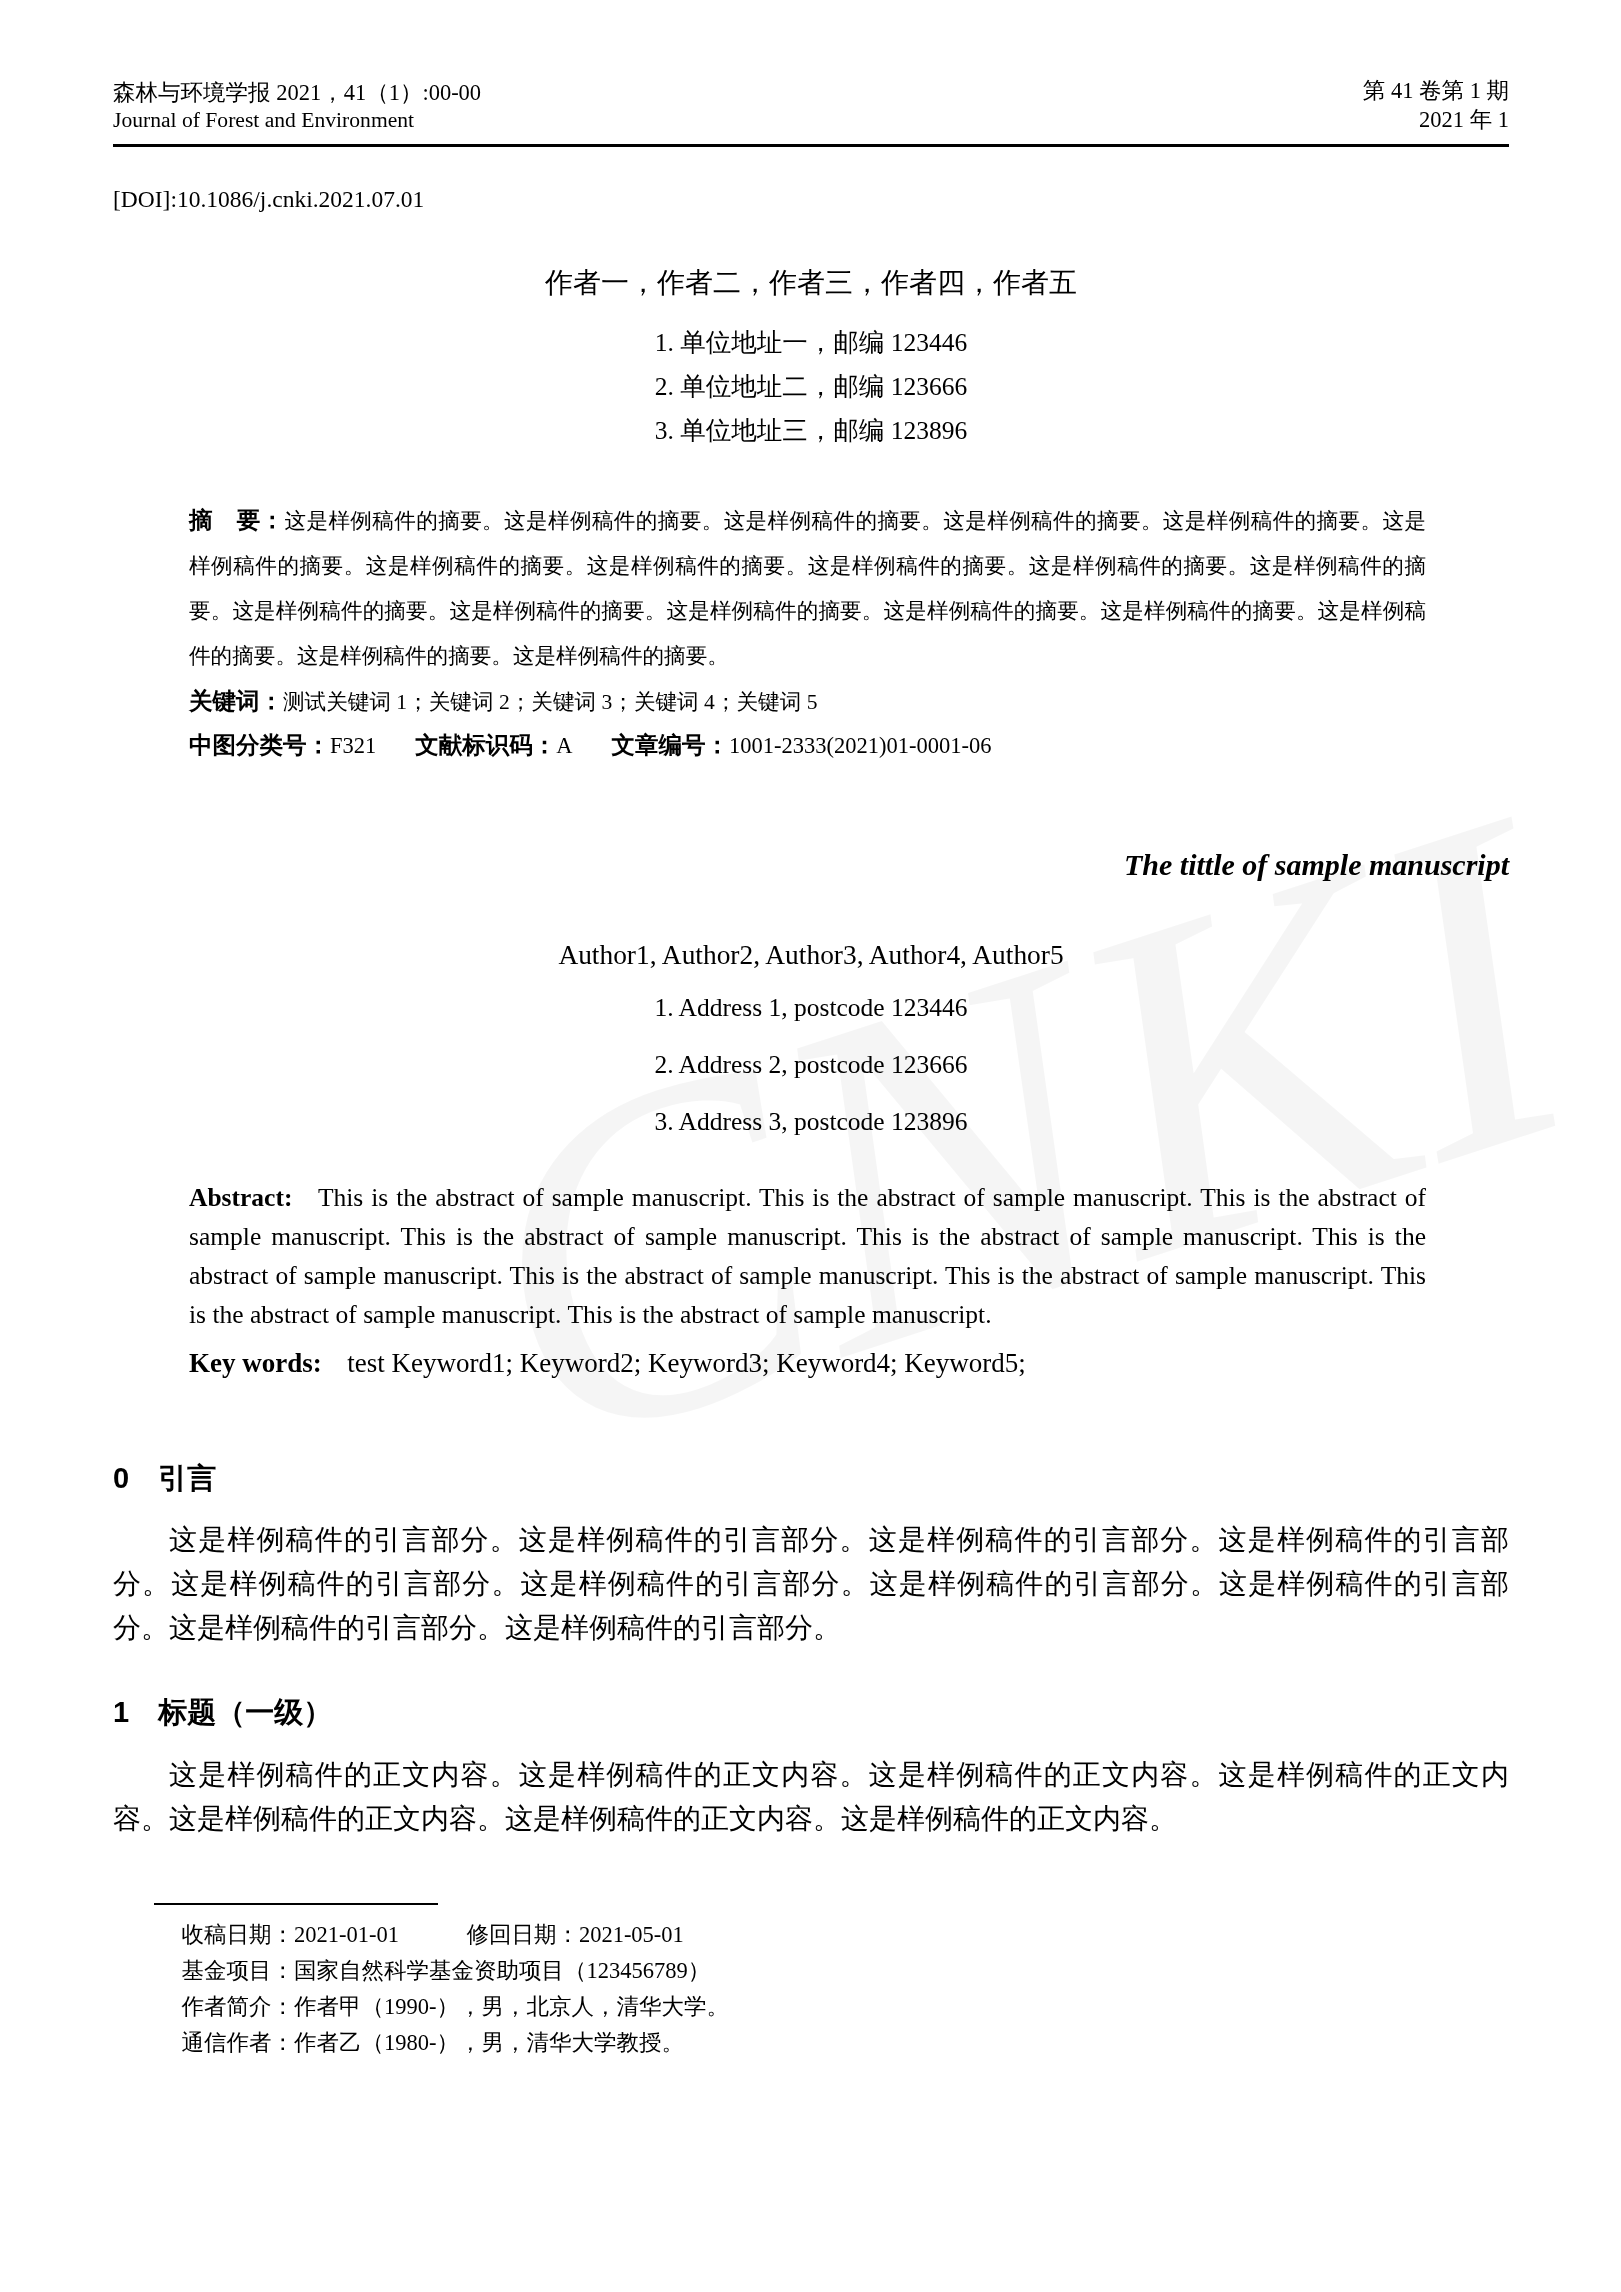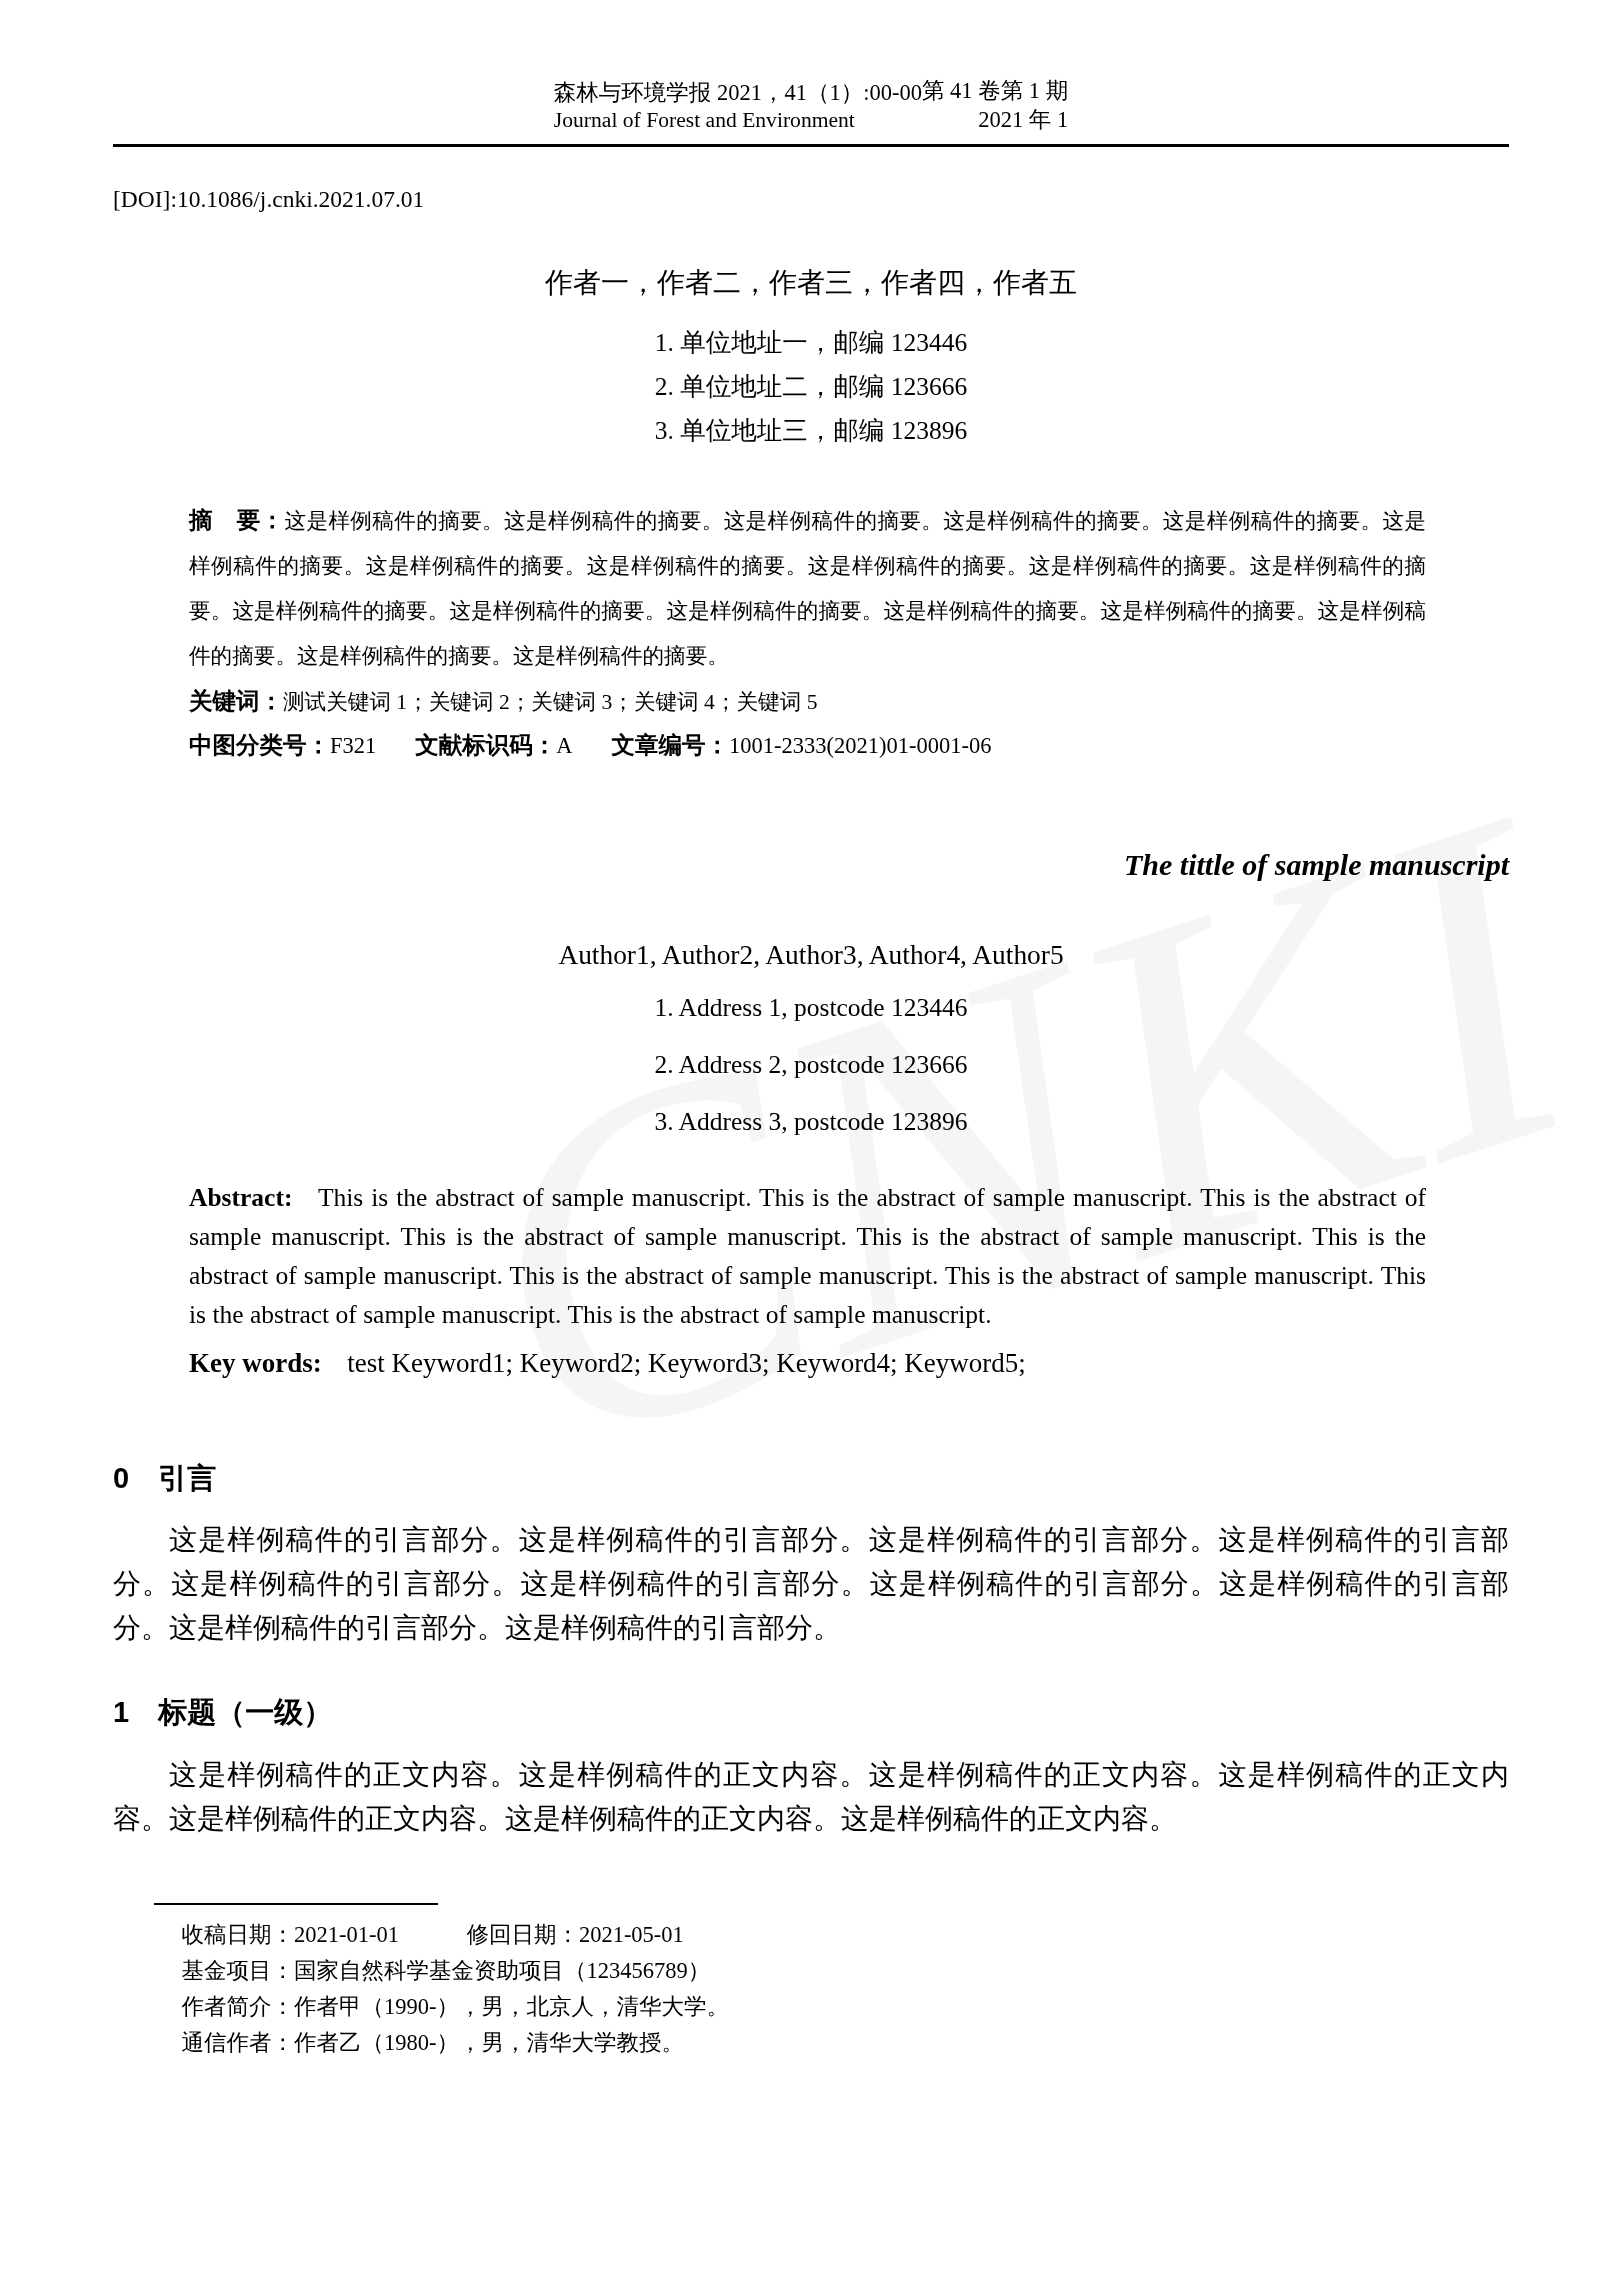--- a/index.html
+++ b/index.html
@@ -10,21 +10,21 @@
     background: #ffffff;
     color: #000;
     font-family: "Liberation Serif", "DejaVu Serif", serif;
     overflow: hidden;
   }
   .content { padding: 76px 112px 0 113px; }
 
   
   .jheader {
     display: flex;
-    justify-content: center;
+    justify-content: space-between;
     align-items: flex-end;
     border-bottom: 3.9px solid #000;
     padding-bottom: 9.8px;
   }
   .jheader .left .l1 { font-size: 22.5px; line-height: 29px; }
   .jheader .left .l2 { font-size: 21.6px; line-height: 27.4px; }
   .jheader .right { text-align: right; }
   .jheader .right .l1 { font-size: 22.5px; line-height: 29px; }
   .jheader .right .l2 { font-size: 22.5px; line-height: 29px; }
 

